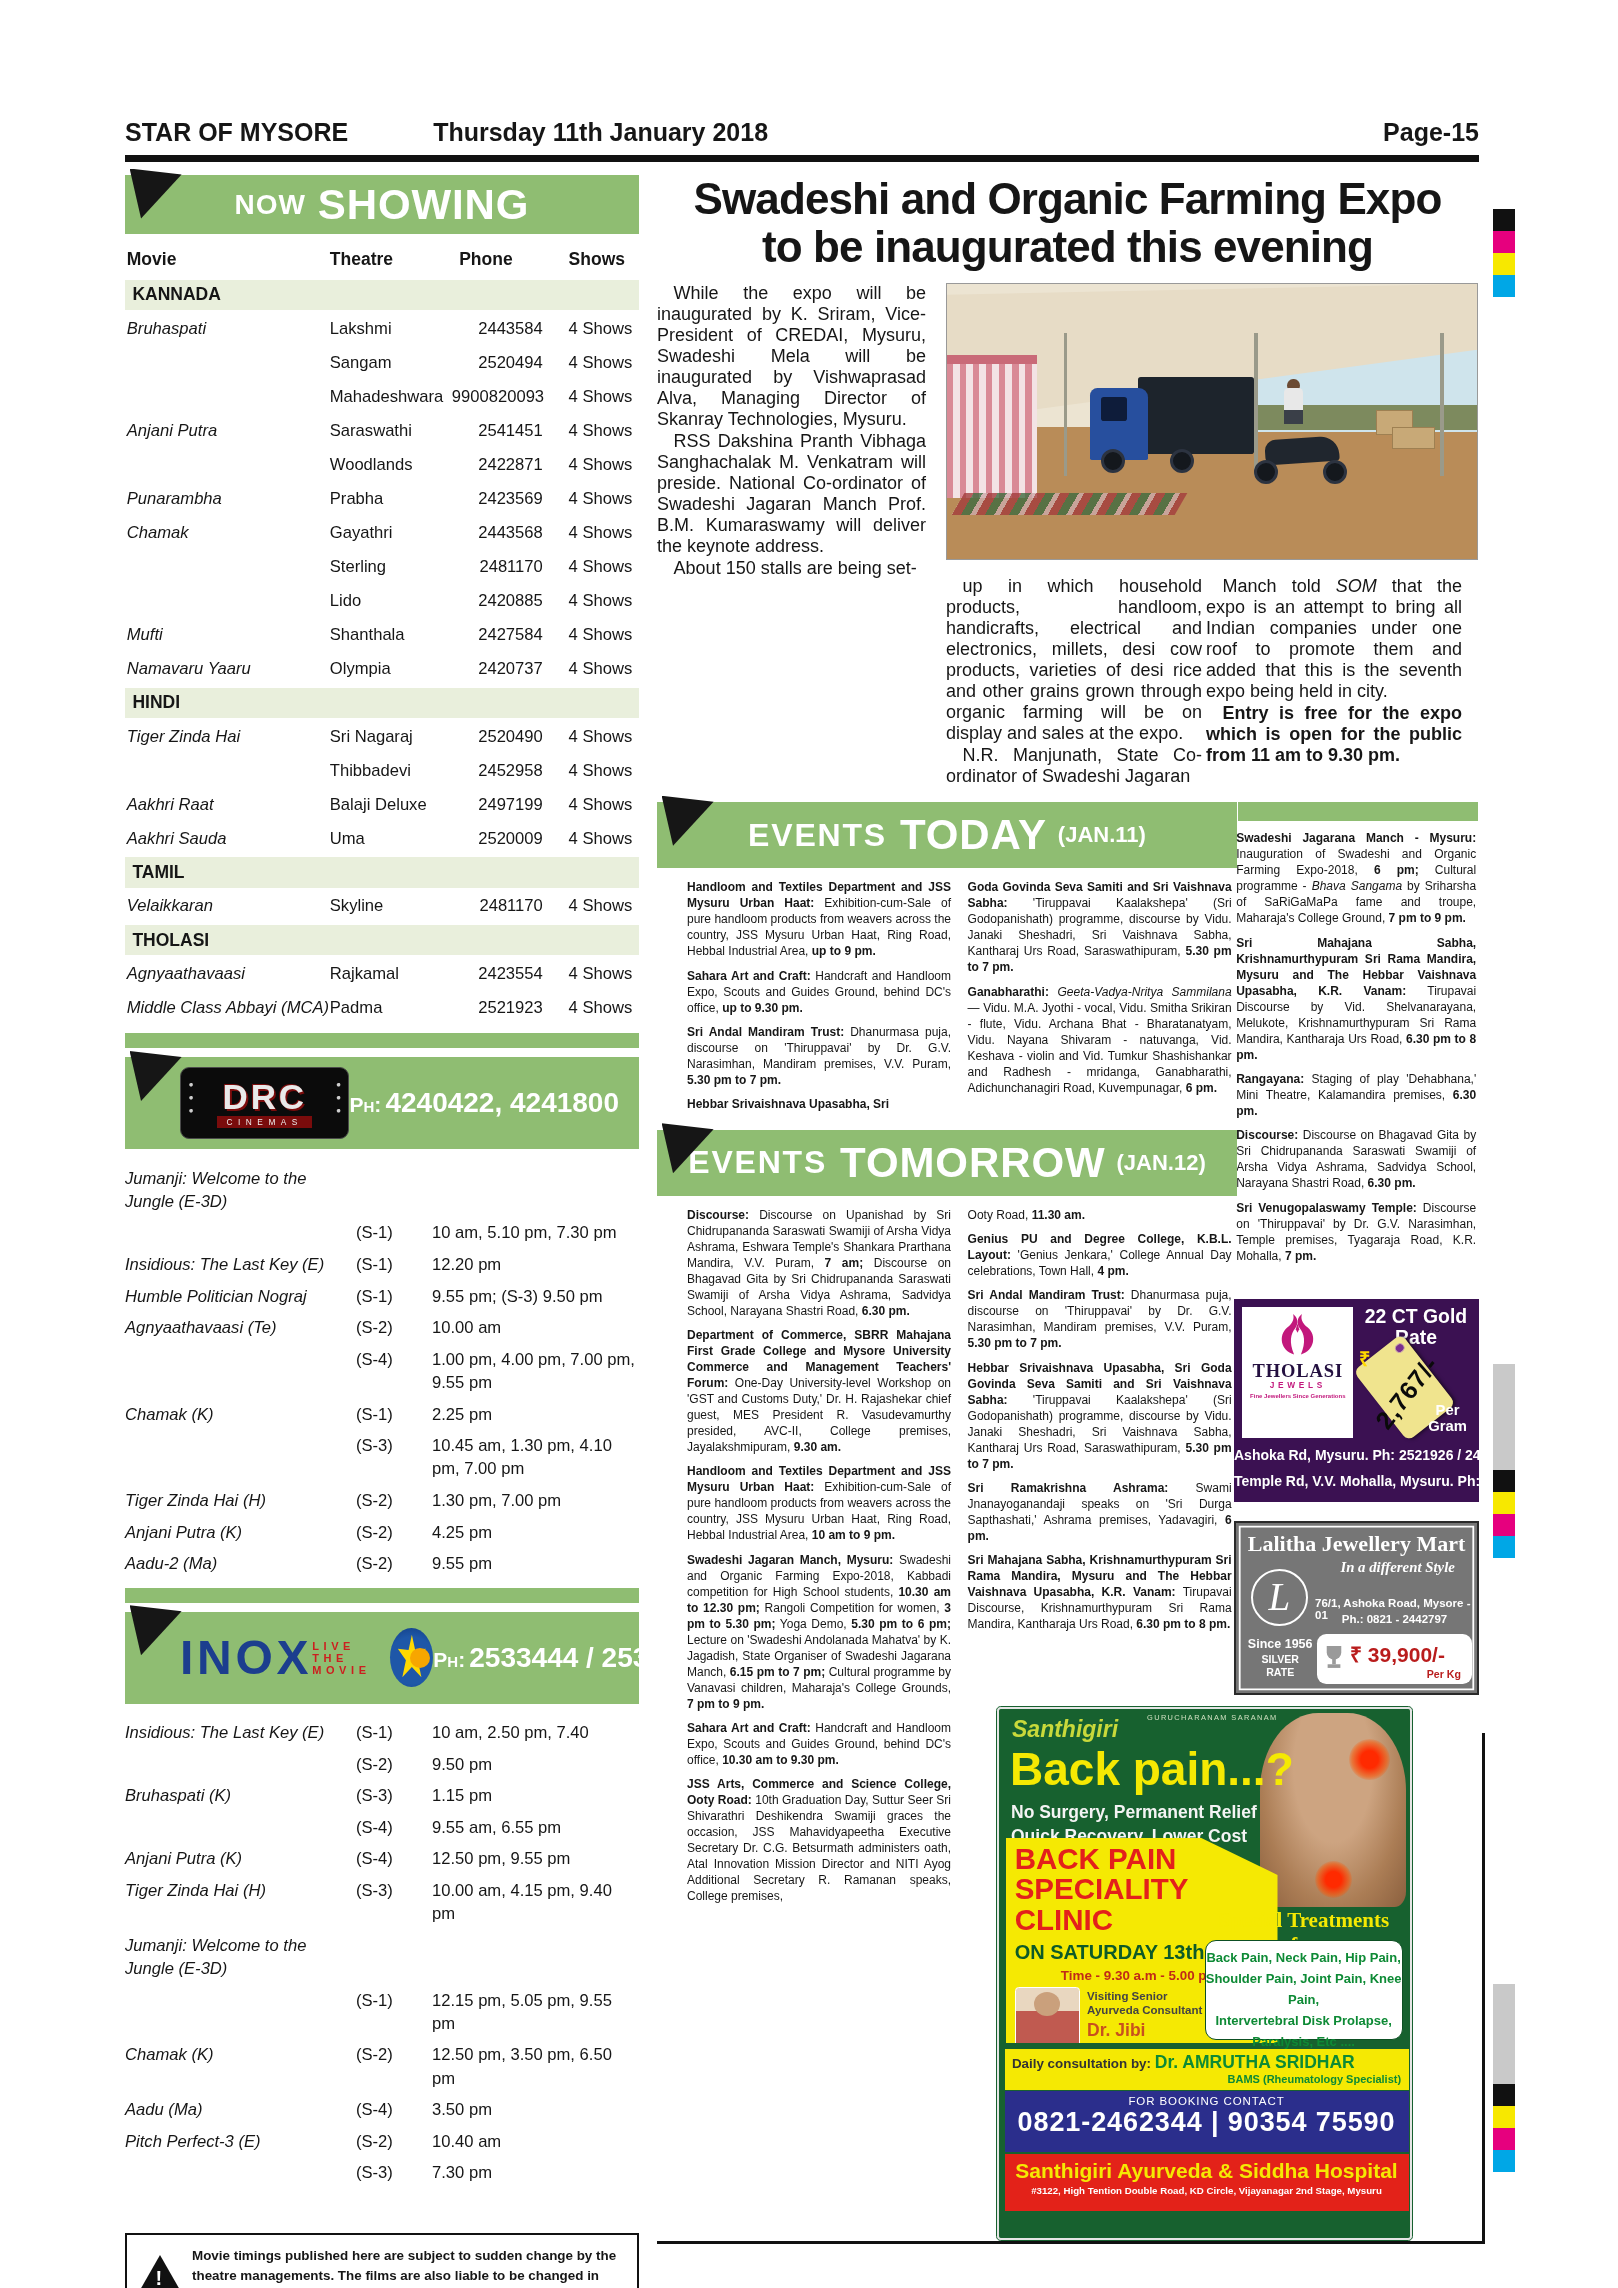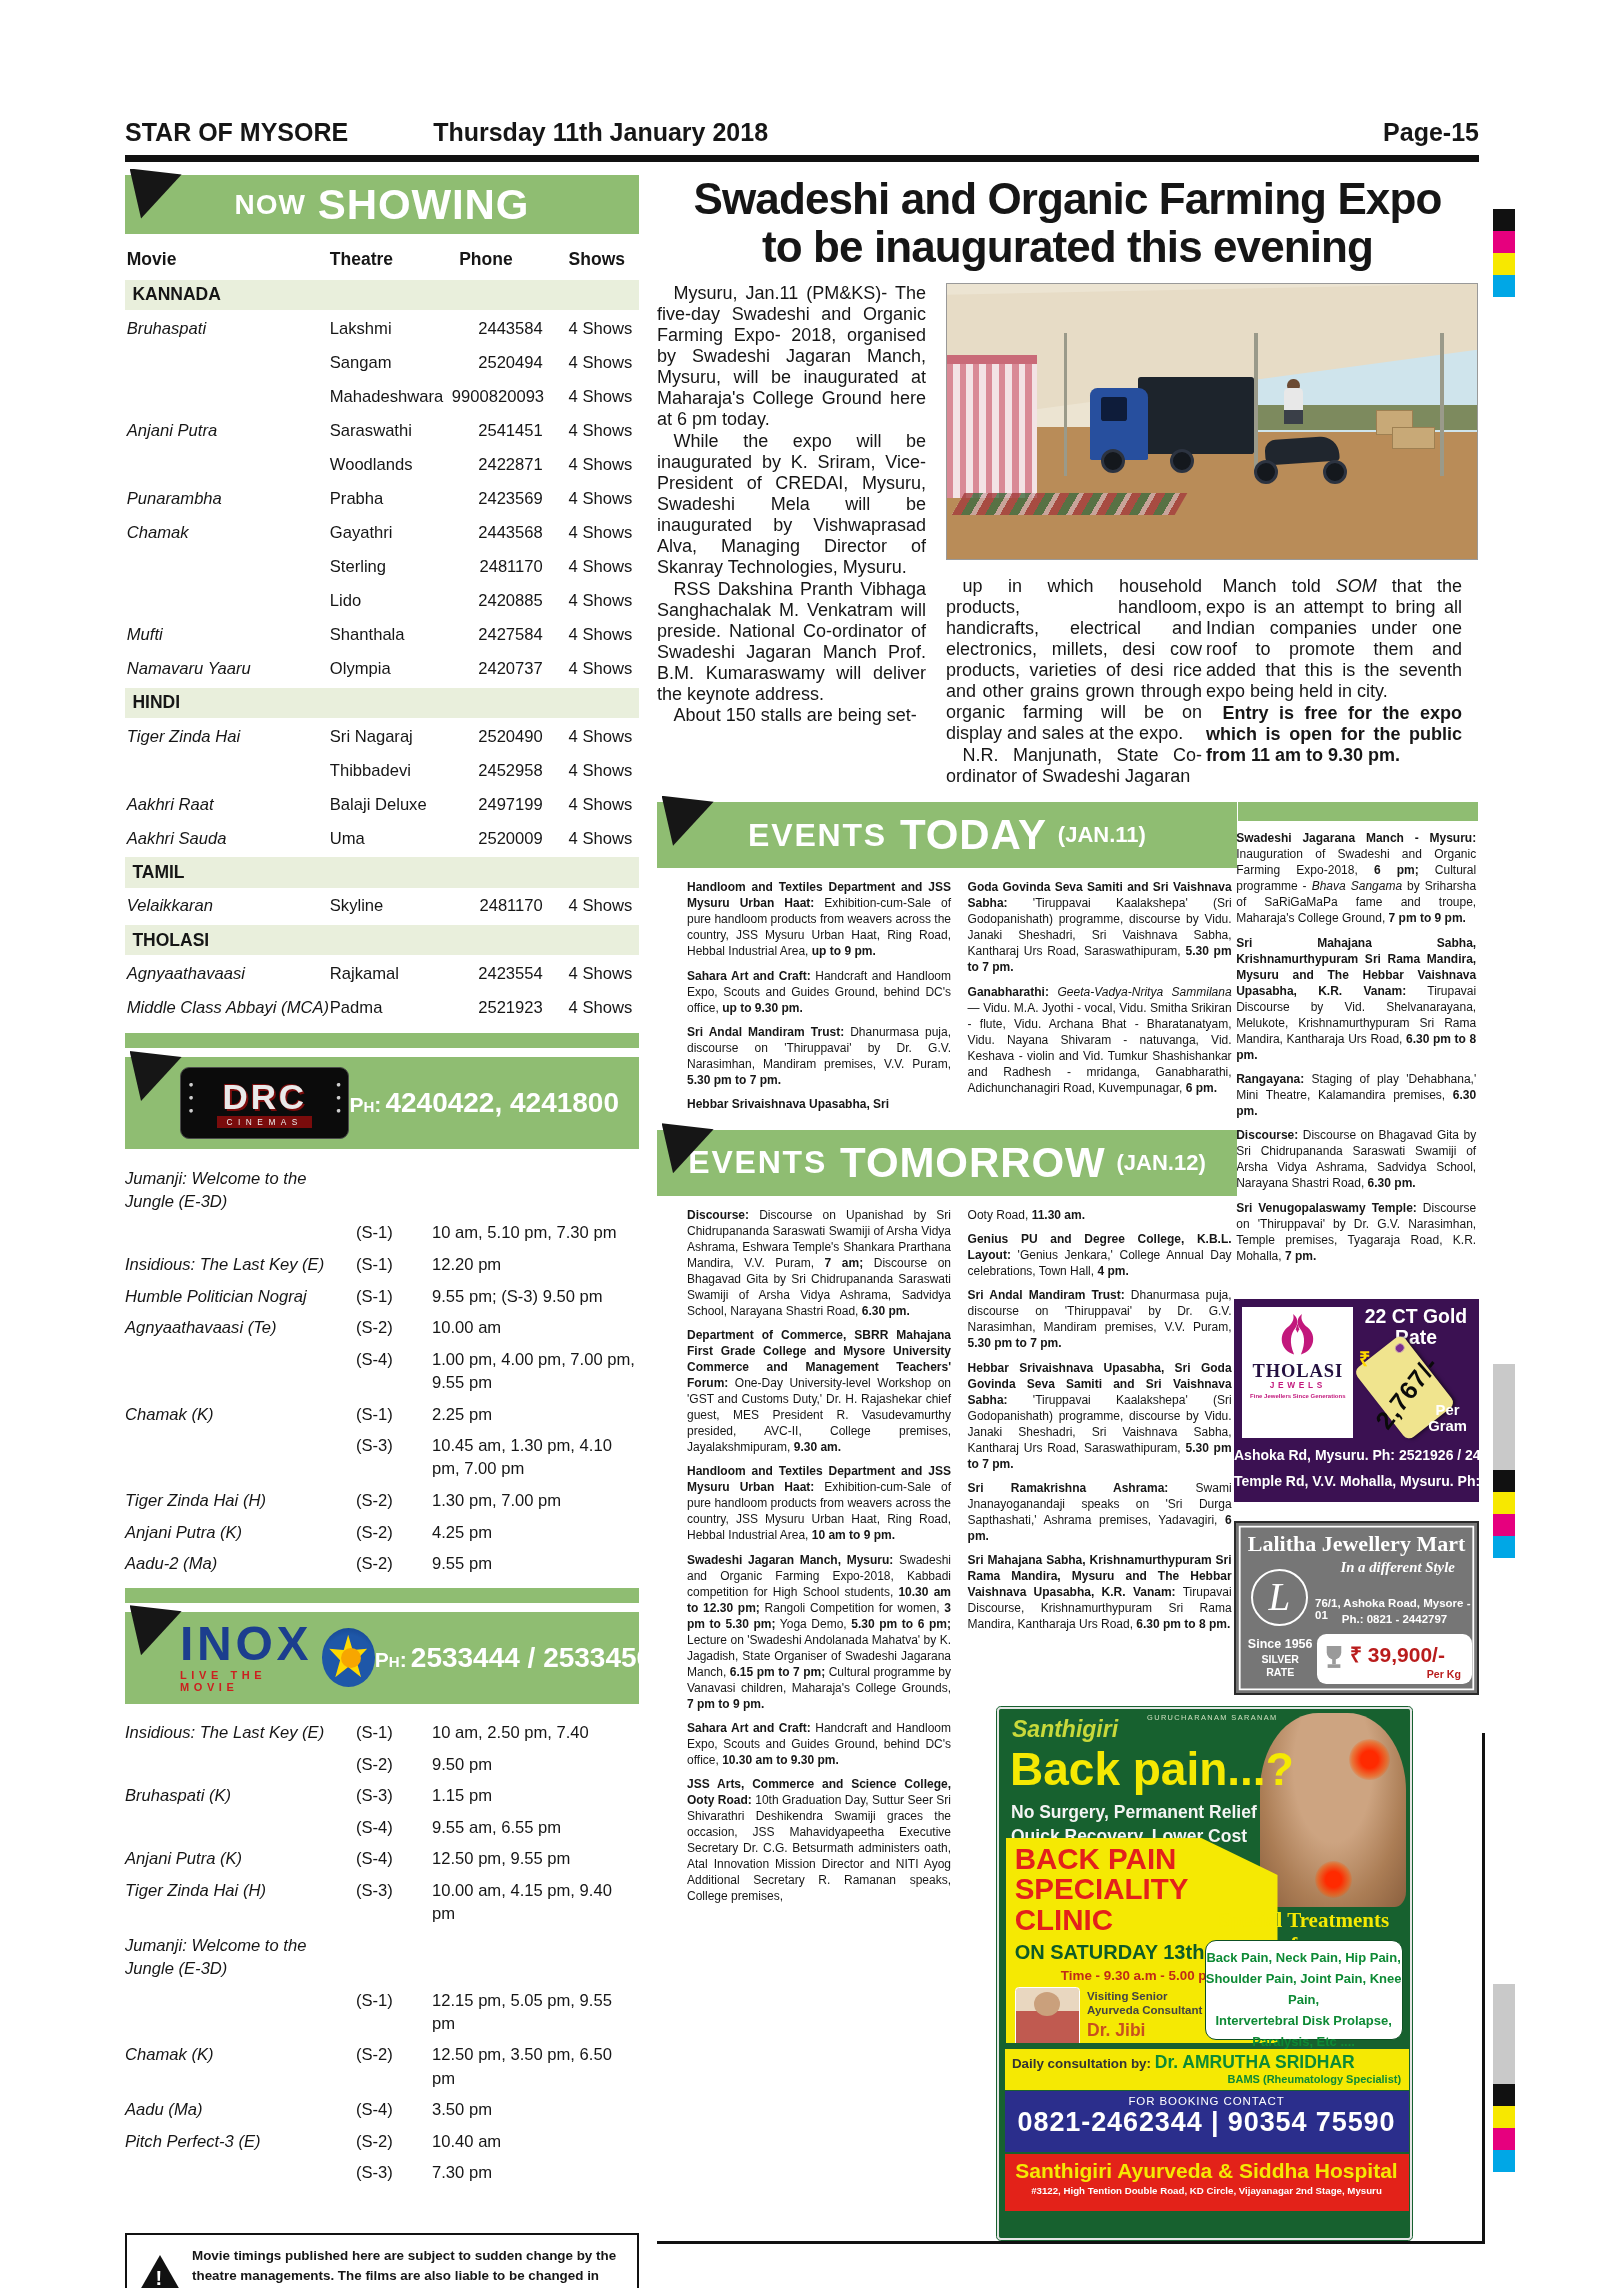--- a/index.html
+++ b/index.html
@@ -37,21 +37,21 @@
   .cinema-bar{height:92px; margin:9.2px 0 13px; justify-content:space-between; padding:0 20px 0 55px;}
   .bar-phone{font-weight:bold; white-space:nowrap;}
   .bar-phone .ph{font-size:21px; font-variant:small-caps;}
   .bar-phone .num{font-size:28px;}
   .drc-logo{width:212px; height:72px; background:#0b0b0b; border-radius:9.2px; border:1.8px solid #4a4a4a; display:flex; flex-direction:column; align-items:center; justify-content:center; position:relative;}
   .drc-text{font-size:35px; font-weight:bold; color:#e9e9e9; letter-spacing:2.8px; text-shadow:1.8px 1.8px 0 #7a0c0c, -0.9px -0.9px 0 #7a0c0c; line-height:1;}
   .drc-sub{font-size:8.3px; letter-spacing:5.5px; color:#eee; background:#7a0c0c; padding:0.9px 9.2px; margin-top:2.8px;}
   .reel{position:absolute; top:9.2px; font-size:8.3px; color:#cfcfcf; line-height:1.6;}
   .reel.l{left:7.4px;} .reel.r{right:7.4px;}
   .inox-logo{display:flex; align-items:center; gap:3.7px;}
-  .inox-stack{display:flex; flex-direction:column; align-items:flex-start;}
+  .inox-stack{display:flex; flex-direction:row; align-items:flex-start;}
   .inox-text{font-size:48px; font-weight:bold; color:#1c3e8e; letter-spacing:3.7px; line-height:0.9;}
   .inox-sub{font-size:11px; color:#cc1f1f; letter-spacing:4.6px; font-weight:bold; margin-top:3.7px;}
   .inox-globe{width:59px; height:59px; border-radius:50%; background:radial-gradient(circle at 50% 55%, #1e57a8 0 60%, #123c80 100%); position:relative; overflow:hidden;}
   .inox-rays{position:absolute; inset:6.5px; background:#ffd900; clip-path:polygon(50% 0,61% 33%,97% 30%,70% 55%,82% 92%,50% 70%,18% 92%,30% 55%,3% 30%,39% 33%);}
   .inox-core{position:absolute; left:19.4px; top:19.4px; width:20px; height:20px; border-radius:50%; background:#f7a600;}
   .c-row{display:grid; grid-template-columns:231px 76px 1fr; font-size:16.6px; padding:4.2px 0; line-height:1.4;}
   .c-movie{font-style:italic;}
   .disclaimer{margin-top:44px; border:2.8px solid #111; padding:11px 13px 11px 65px; position:relative; font-size:13.4px; font-weight:bold; line-height:1.5;}
   .warn{position:absolute; left:13px; top:20px; width:0; height:0; border-left:20px solid transparent; border-right:20px solid transparent; border-bottom:35px solid #111;}
   .warn::after{content:"!"; position:absolute; left:-4.6px; top:8.3px; color:#fff; font-size:20px; font-weight:bold;}
@@ -461,21 +461,20 @@
   </div>
 
   <div class="center">
     <div class="headline">
       <div>Swadeshi and Organic Farming Expo</div>
       <div>to be inaugurated this evening</div>
     </div>
 
     <div class="art-row">
       <div class="art-col1">
-          <p class="art-p"><span>Mysuru, Jan.11 (PM&amp;KS)- The five-day Swadeshi and Organic Farming Expo- 2018, organised by Swadeshi Jagaran Manch, Mysuru, will be inaugurated at Maharaja's College Ground here at 6 pm today.</span></p>
           <p class="art-p"><span>While the expo will be inaugurated by K. Sriram, Vice-President of CREDAI, Mysuru, Swadeshi Mela will be inaugurated by Vishwaprasad Alva, Managing Director of Skanray Technologies, Mysuru.</span></p>
           <p class="art-p"><span>RSS Dakshina Pranth Vibhaga Sanghachalak M. Venkatram will preside. National Co-ordinator of Swadeshi Jagaran Manch Prof. B.M. Kumaraswamy will deliver the keynote address.</span></p>
           <p class="art-p"><span>About 150 stalls are being set-</span></p>
         </div>
       <div class="art-right">
         <div class="photo">
           <div class="ph-sky"></div>
           <div class="ph-trees"></div>
           <div class="ph-canopy"></div>
           <div class="ph-pole" style="left:22%"></div>

